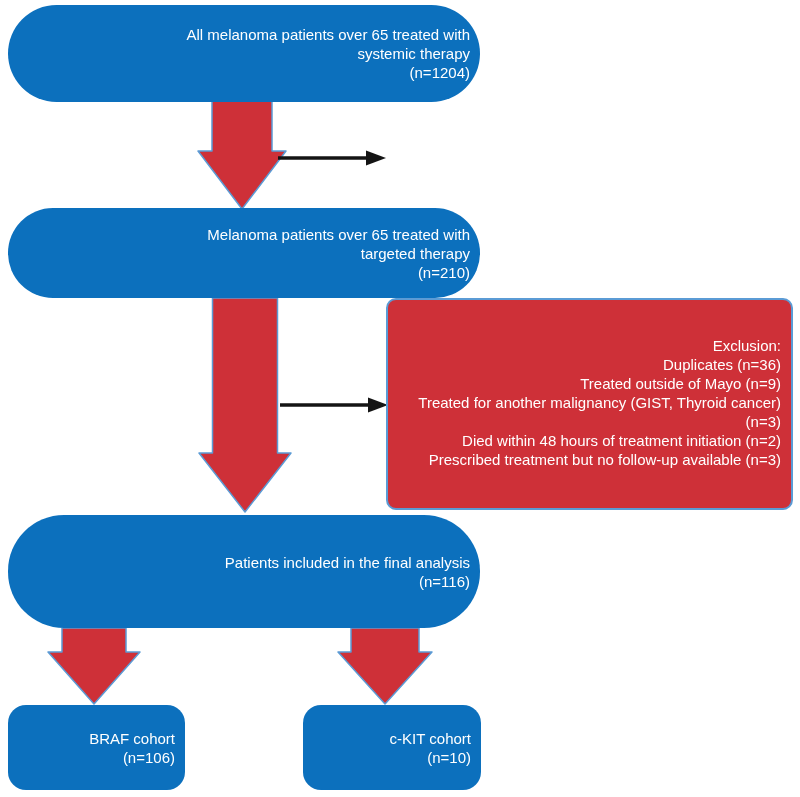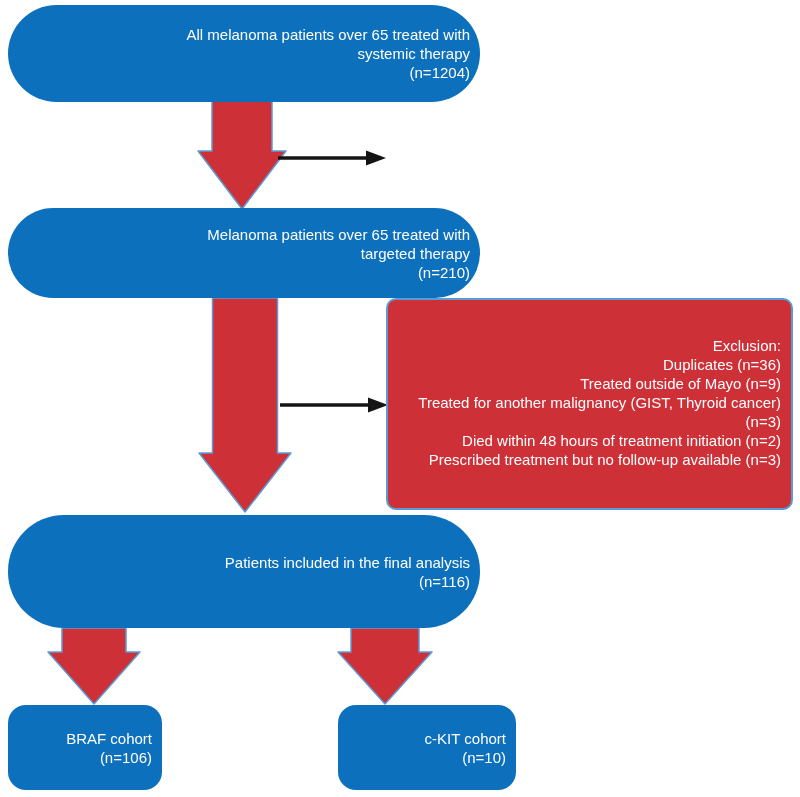--- a/index.html
+++ b/index.html
@@ -77,23 +77,23 @@
     <span class="ln">(n=3)</span>
     <span class="ln">Died within 48 hours of treatment initiation (n=2)</span>
     <span class="ln">Prescribed treatment but no follow-up available (n=3)</span>
   </div>
 
   <div class="node pill" style="left:8px;top:515px;width:472px;height:113px;border-radius:56px;">
     <span class="ln">Patients included in the final analysis</span>
     <span class="ln">(n=116)</span>
   </div>
 
-  <div class="node pill" style="left:8px;top:705px;width:154px;height:85px;border-radius:18px;">
+  <div class="node pill" style="left:8px;top:705px;width:177px;height:85px;border-radius:18px;">
     <span class="ln">BRAF cohort</span>
     <span class="ln">(n=106)</span>
   </div>
 
-  <div class="node pill" style="left:303px;top:705px;width:178px;height:85px;border-radius:18px;margin-left:35px;">
+  <div class="node pill" style="left:303px;top:705px;width:178px;height:85px;border-radius:18px;">
     <span class="ln">c-KIT cohort</span>
     <span class="ln">(n=10)</span>
   </div>
 
 </div>
 
 </body></html>

